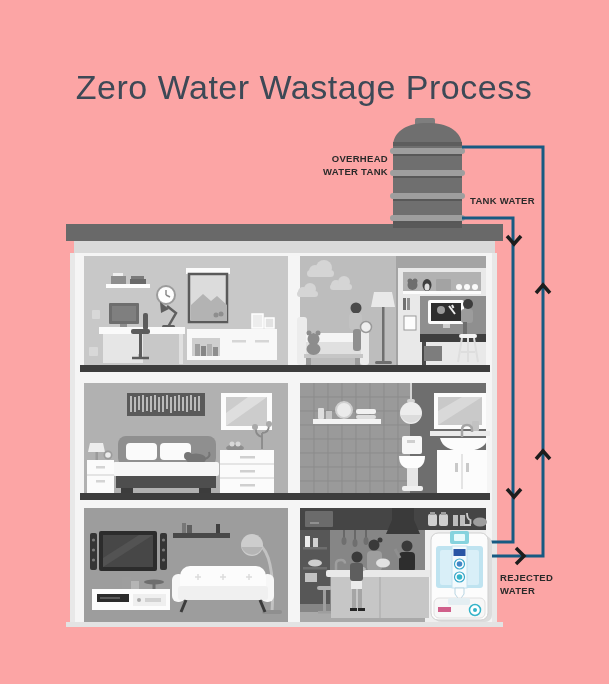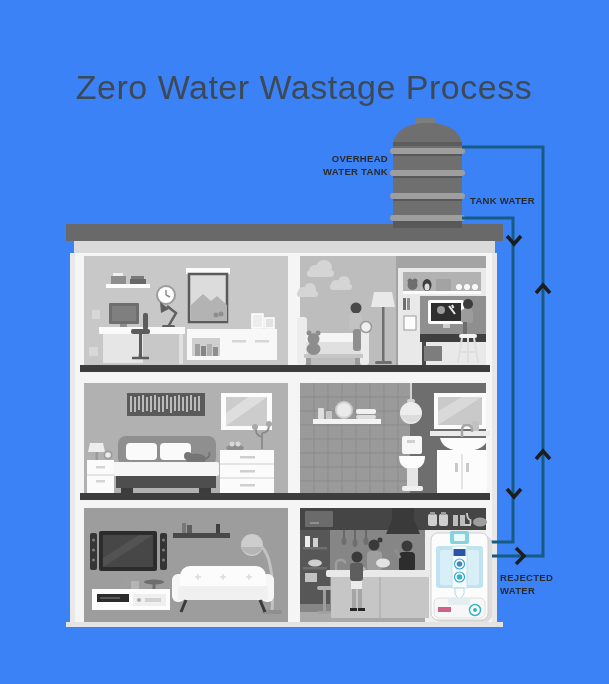--- a/index.html
+++ b/index.html
@@ -1,16 +1,16 @@
 <!DOCTYPE html>
 <html><head>
 <meta charset="utf-8">
 <style>
   html,body{margin:0;padding:0;background:#ffffff;}
-  .stage{position:relative;width:609px;height:684px;background:#3b82f6;overflow:hidden;
+  .stage{position:relative;width:609px;height:684px;background:#fca5a5;overflow:hidden;
          font-family:"Liberation Sans",sans-serif;}
   .stage svg{position:absolute;left:0;top:0;}
   .title-text{font-family:"Liberation Sans",sans-serif;font-size:34px;font-weight:400;letter-spacing:.5px;}
   .lbl{font-family:"Liberation Sans",sans-serif;font-size:9.5px;font-weight:700;letter-spacing:.3px;}
 </style>
 </head>
 <body>
 
 <div class="stage">
 <svg width="609" height="684" viewBox="0 0 609 684">

